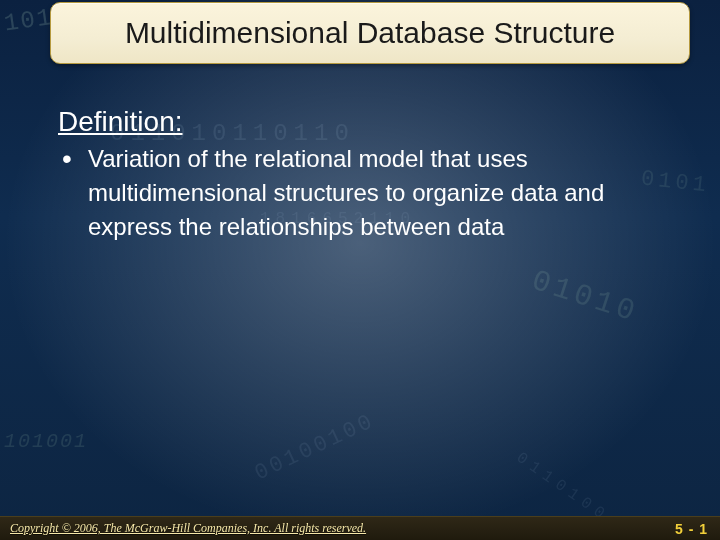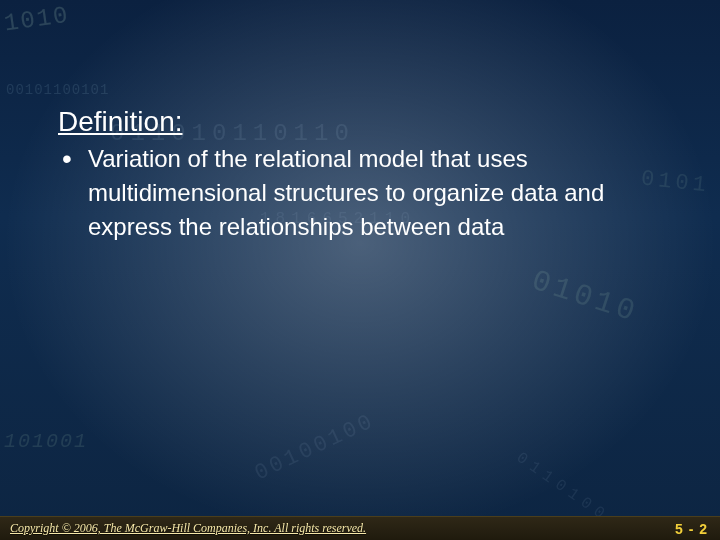--- a/index.html
+++ b/index.html
@@ -109,36 +109,38 @@
     color: #f2cf3a;
     letter-spacing: 1px;
   }
 </style>
 </head>
 <body>
 
 <div class="slide">
 
   <span class="deco d1">1010</span>
-  <span class="deco d2">00101100101</span>
   <span class="deco d3">011010110110</span>
   <span class="deco d4">1816652110</span>
   <span class="deco d5">01010</span>
   <span class="deco d6">0101</span>
   <span class="deco d7">00100100</span>
   <span class="deco d8">0110100111</span>
   <span class="deco d9">101001</span>
 
+  <div class="title-wrap">
+    <h1>Multidimensional Database Structure</h1>
+  </div>
 
   <div class="body">
     <div class="def-label">Definition:</div>
     <div class="bullet-row">
       <div class="bullet-mark">•</div>
       <div class="bullet-text">Variation of the relational model that uses multidimensional structures to organize data and express the relationships between data</div>
     </div>
   </div>
 
   <div class="footer">
     <span class="copyright">Copyright © 2006, The McGraw-Hill Companies, Inc. All rights reserved.</span>
-    <span class="pagenum">5 - 2</span>
+    <span class="pagenum">5 - 1</span>
   </div>
 
 </div>
 
 </body></html>

